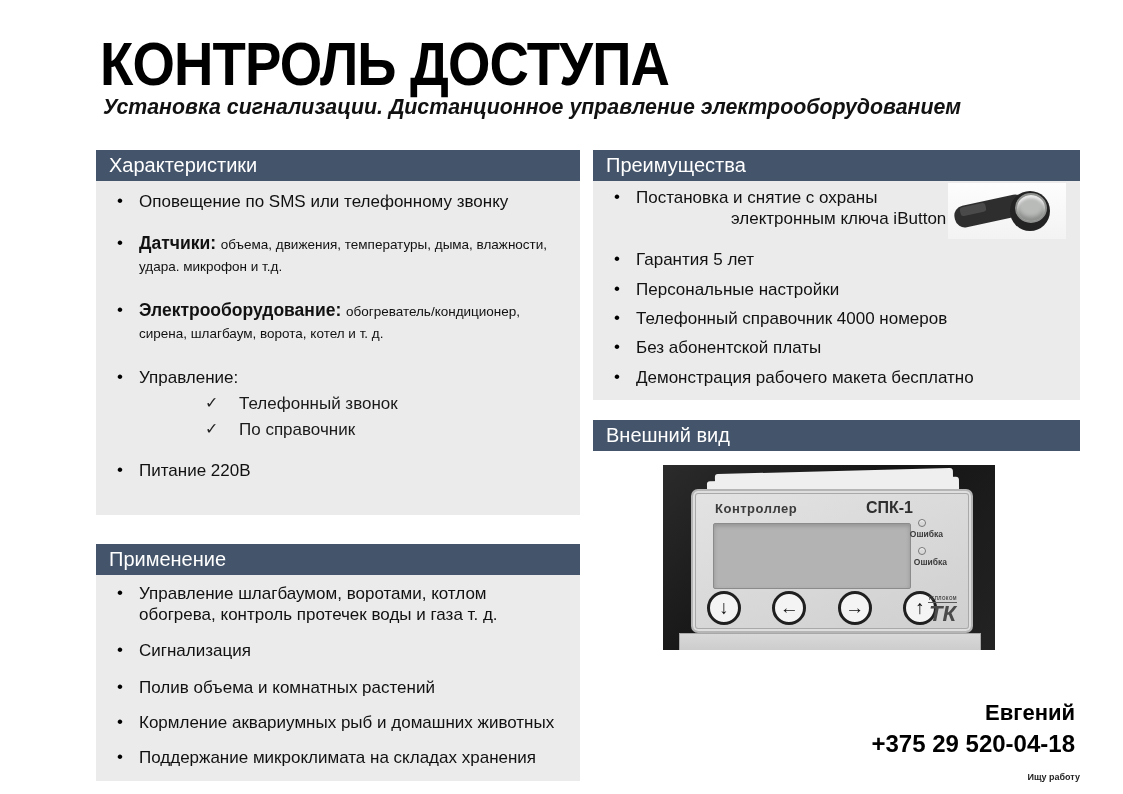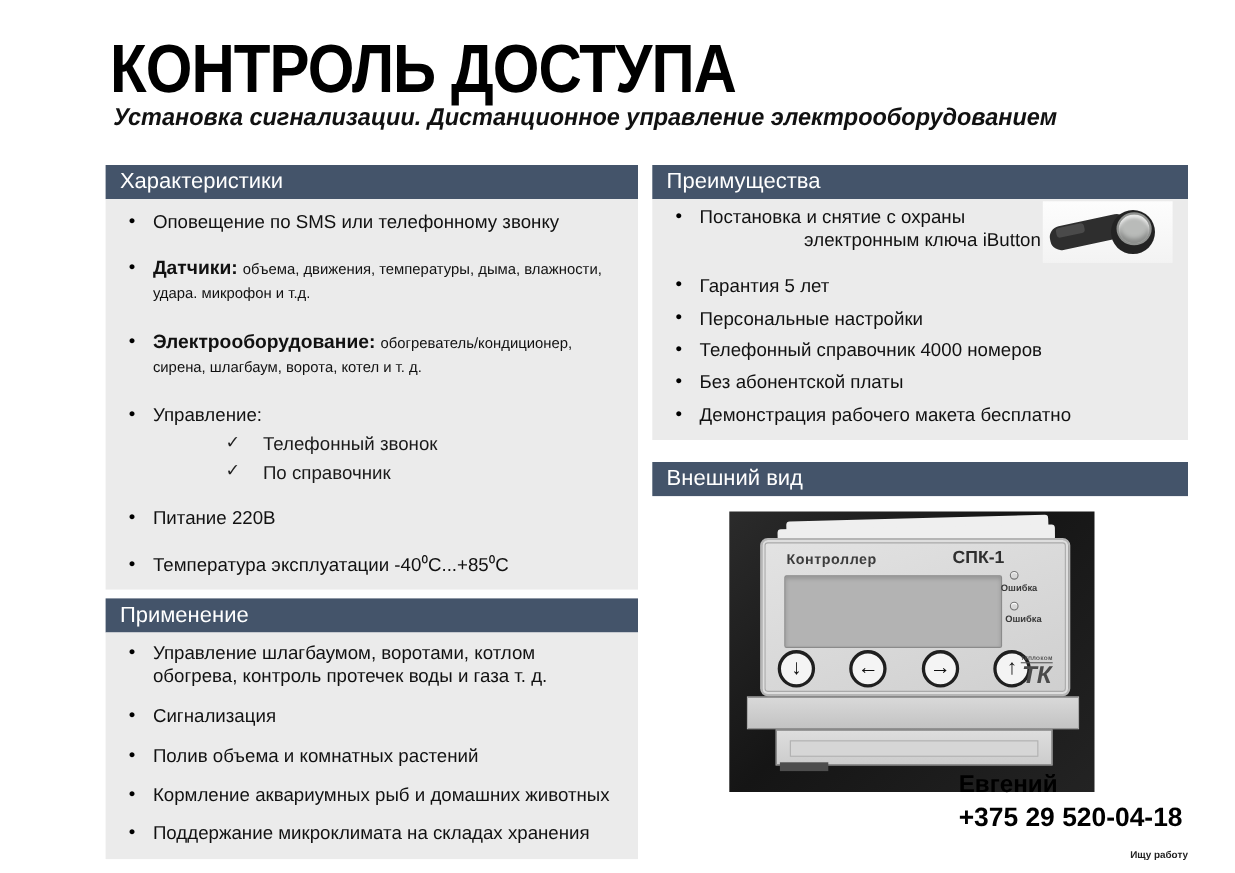--- a/index.html
+++ b/index.html
@@ -56,21 +56,21 @@
   .fob-hole { position:absolute; left:12px; top:22px; width:26px; height:9px;
     background:#4a4a4a; border-radius:3px; transform:rotate(-12deg); }
   .fob-ring { position:absolute; left:62px; top:8px; width:40px; height:40px;
     background:#232323; border-radius:50%; }
   .fob-metal { position:absolute; left:67px; top:10px; width:32px; height:30px;
     background:#b9bbb9; border:2px solid #8f918f; border-radius:50%;
     box-shadow:inset 0 3px 3px rgba(255,255,255,.7), inset 0 -4px 4px rgba(0,0,0,.25); }
 
   
   .device-photo {
-    position:absolute; left:663px; top:465px; width:332px; height:255px;
+    position:absolute; left:663px; top:465px; width:332px; height:185px;
     background:linear-gradient(135deg,#2b2b2b 0%,#151515 45%,#232323 100%);
     overflow:hidden;
   }
   .lid-edge { position:absolute; background:#efefef; border-radius:3px; }
   .lid1 { left:52px; top:6px; width:238px; height:16px; transform:rotate(-1.5deg); box-shadow:0 1px 0 #999; }
   .lid2 { left:44px; top:14px; width:252px; height:14px; transform:rotate(-1deg); box-shadow:0 1px 0 #999; }
   .dev-panel {
     position:absolute; left:28px; top:24px; width:282px; height:144px;
     background:linear-gradient(160deg,#e3e3e3,#cfcfcf);
     border:2px solid #b5b5b5; border-radius:7px;
@@ -97,21 +97,21 @@
   .dev-logo .logo-mark { font-size:22px; font-weight:800; font-style:italic; line-height:1; }
   .dev-step1 { position:absolute; left:16px; top:168px; width:302px; height:30px;
     background:linear-gradient(180deg,#d9d9d9,#c3c3c3); border:1px solid #a8a8a8; }
   .dev-step2 { position:absolute; left:42px; top:198px; width:252px; height:33px;
     background:linear-gradient(180deg,#dedede,#cccccc); border:1px solid #a8a8a8; }
   .dev-step2-slot { position:absolute; left:12px; top:9px; right:12px; height:15px;
     border:1px solid #b0b0b0; background:#d6d6d6; }
   .dev-terminal { position:absolute; left:46px; top:228px; width:44px; height:8px; background:#4d4d4d; }
 
   
-  .contact { position:absolute; right:48px; top:700px; text-align:left; color:#000; }
+  .contact { position:absolute; right:48px; top:700px; text-align:right; color:#000; }
   .contact .name { font-size:22px; font-weight:800; }
   .contact .phone { font-size:24px; font-weight:800; margin-top:4px; }
   .job-note { position:absolute; right:43px; top:772px; font-size:9px; font-weight:700; color:#222; }
 </style>
 </head>
 <body>
 
 <div class="slide">
 
   <div class="title">КОНТРОЛЬ ДОСТУПА</div>
@@ -128,21 +128,20 @@
       <div class="b" style="margin-bottom:24px;">
         <span class="lead">Электрооборудование:</span>
         <span class="rest">обогреватель/кондиционер, сирена, шлагбаум, ворота, котел и т. д.</span>
       </div>
       <div class="b" style="margin-bottom:0;">Управление:</div>
       <div class="check-list" style="margin-bottom:18px;">
         <div class="check">Телефонный звонок</div>
         <div class="check">По справочник</div>
       </div>
       <div class="b" style="margin-bottom:21px;">Питание 220В</div>
-      <div class="b">Температура эксплуатации -40⁰С...+85⁰С</div>
     </div>
   </div>
 
   <div class="section" style="left:96px; top:544px; width:484px;">
     <div class="sec-header">Применение</div>
     <div class="sec-body" style="min-height:193px; padding-top:8px;">
       <div class="b" style="margin-bottom:14px;">Управление шлагбаумом, воротами, котлом обогрева, контроль протечек воды и газа т. д.</div>
       <div class="b" style="margin-bottom:16px;">Сигнализация</div>
       <div class="b" style="margin-bottom:14px;">Полив объема и комнатных растений</div>
       <div class="b" style="margin-bottom:14px;">Кормление аквариумных рыб и домашних животных</div>

